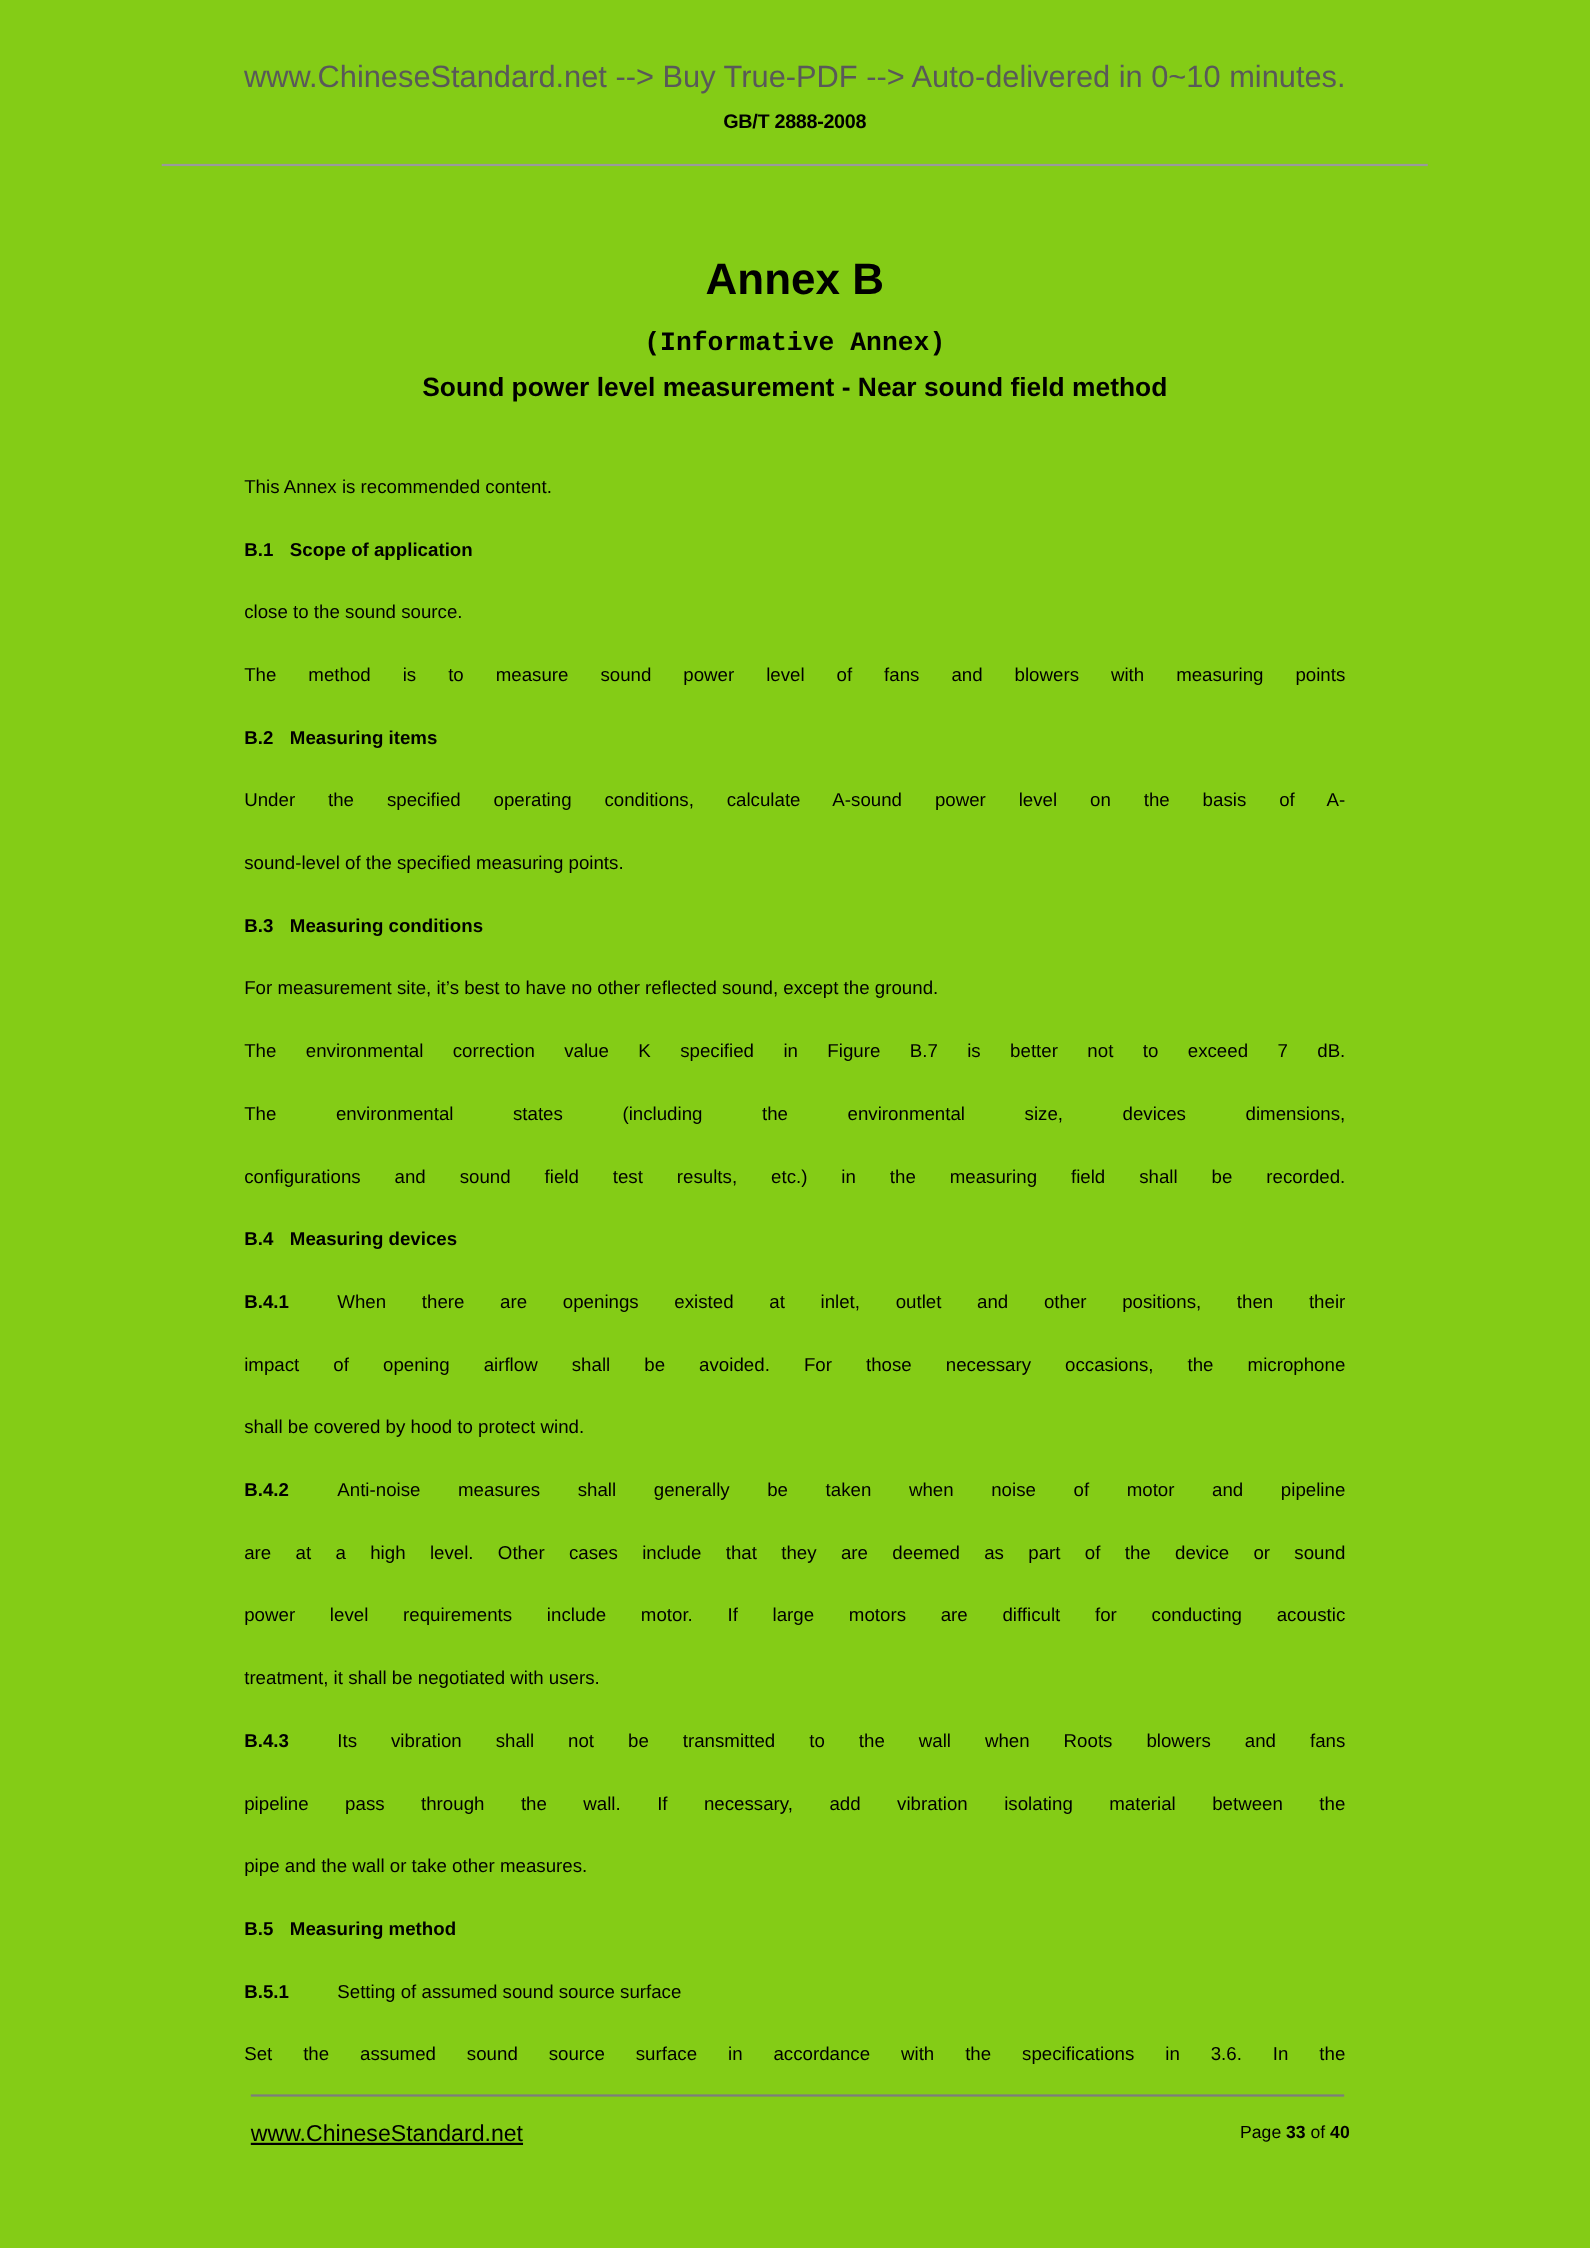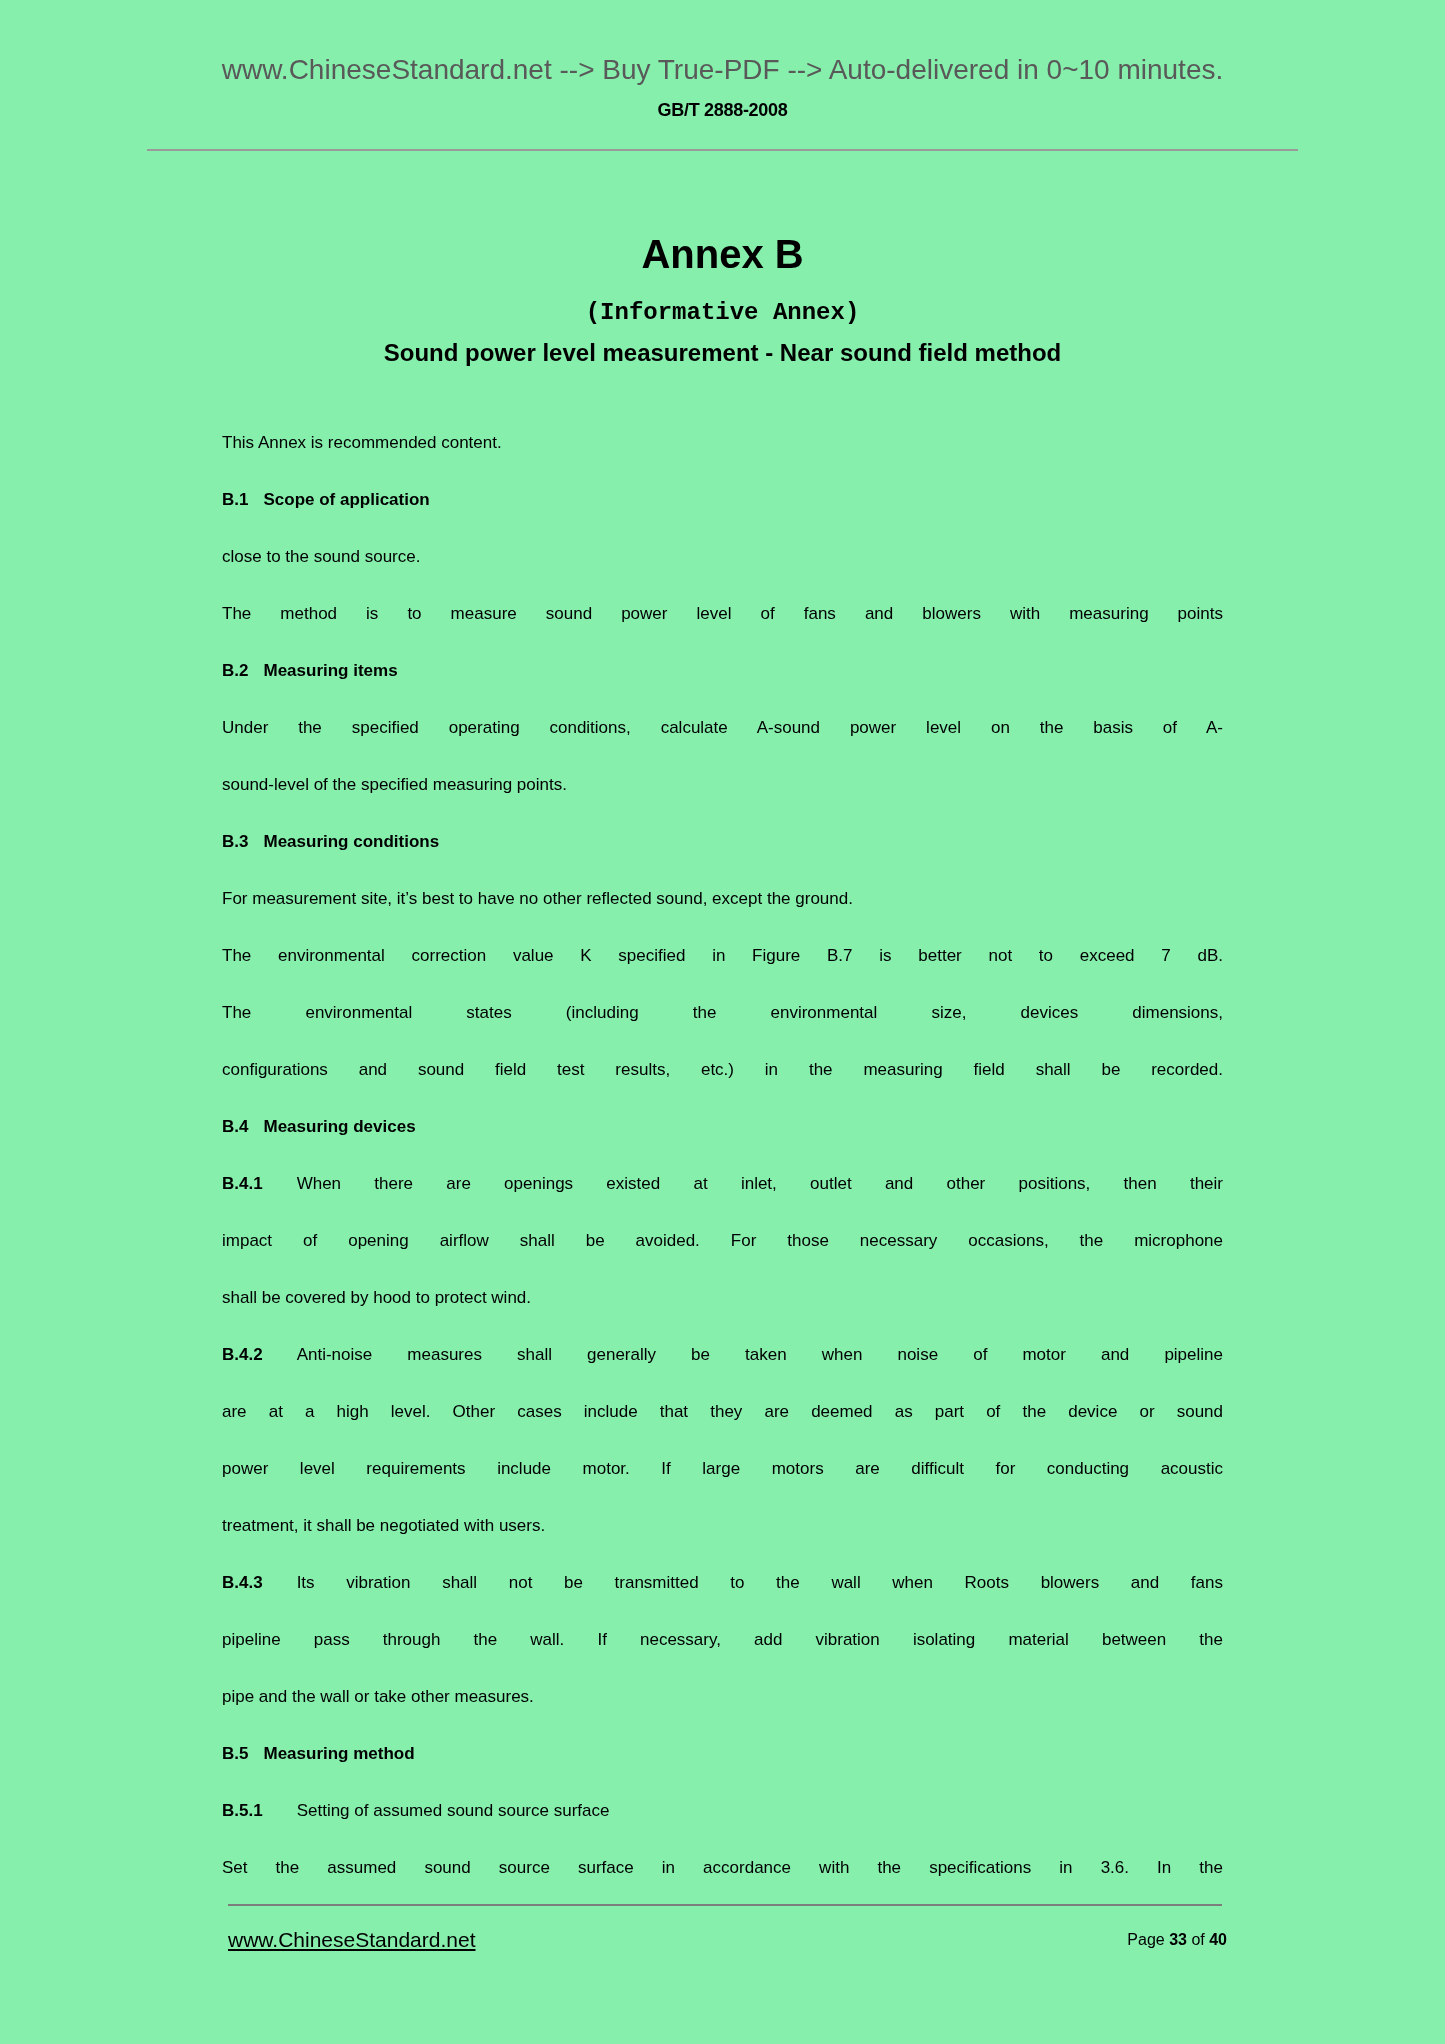--- a/index.html
+++ b/index.html
@@ -1,20 +1,20 @@
 <!DOCTYPE html>
 <html><head>
 <meta charset="utf-8">
 <style>
   html,body{margin:0;padding:0;background:#ffffff;}
   .page{
     position:relative;
     width:1445px;
     height:2044px;
-    background:#86efac;
+    background:#84cc16;
     font-family:"Liberation Sans", sans-serif;
     color:#000000;
     overflow:hidden;
   }
   
   .promo{
     position:absolute; top:54px; left:0; width:100%;
     text-align:center;
     font-size:28px;
     color:#595959;
@@ -61,21 +61,21 @@
     font-size:17px;
     text-align:left;
     white-space:normal;
   }
   .jl{
     text-align:justify;
     text-align-last:justify;
   }
   .hd{ font-weight:700; }
   .hd .num{ margin-right:15px; }
-  .subnum{ font-weight:700; margin-right:34px; }
+  .subnum{ font-weight:700; margin-right:44px; }
   
   .rule-bottom{
     position:absolute; top:1904px; left:228px; width:994px; height:0;
     border-top:2px solid #7d7d7d;
   }
   .site{
     position:absolute; top:1928px; left:228px;
     font-size:21px;
     color:#000;
     text-decoration:underline;

